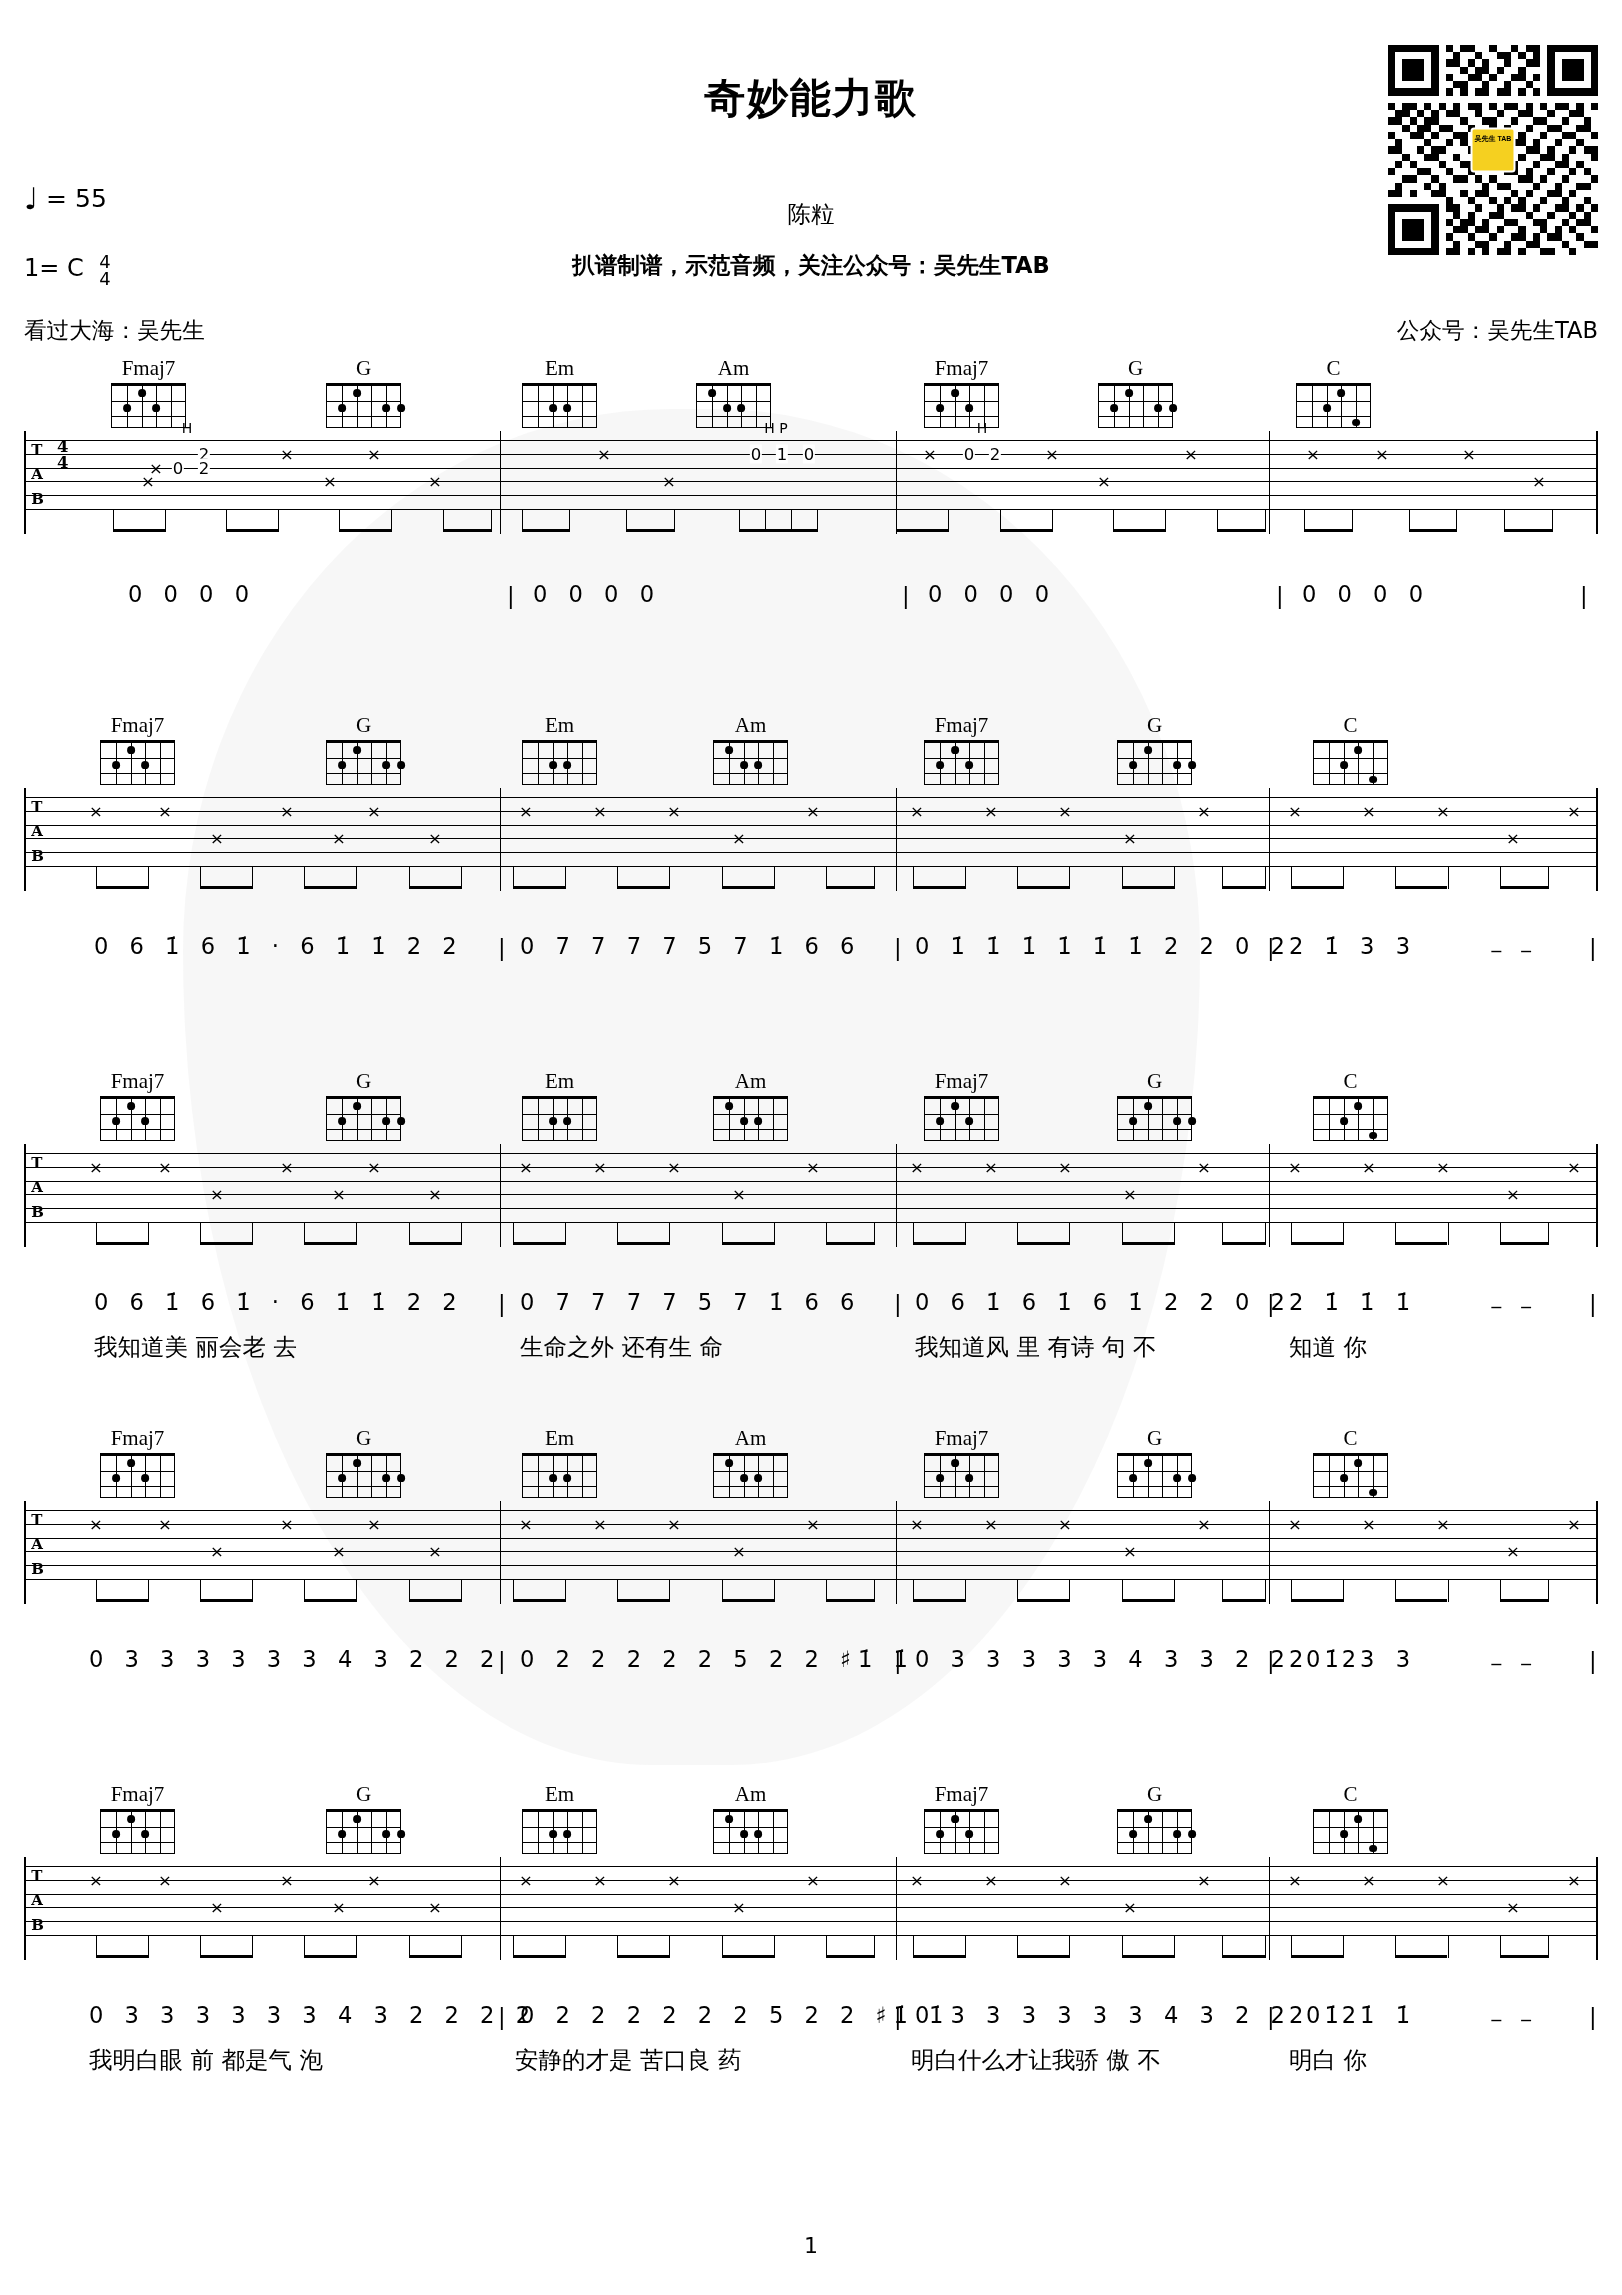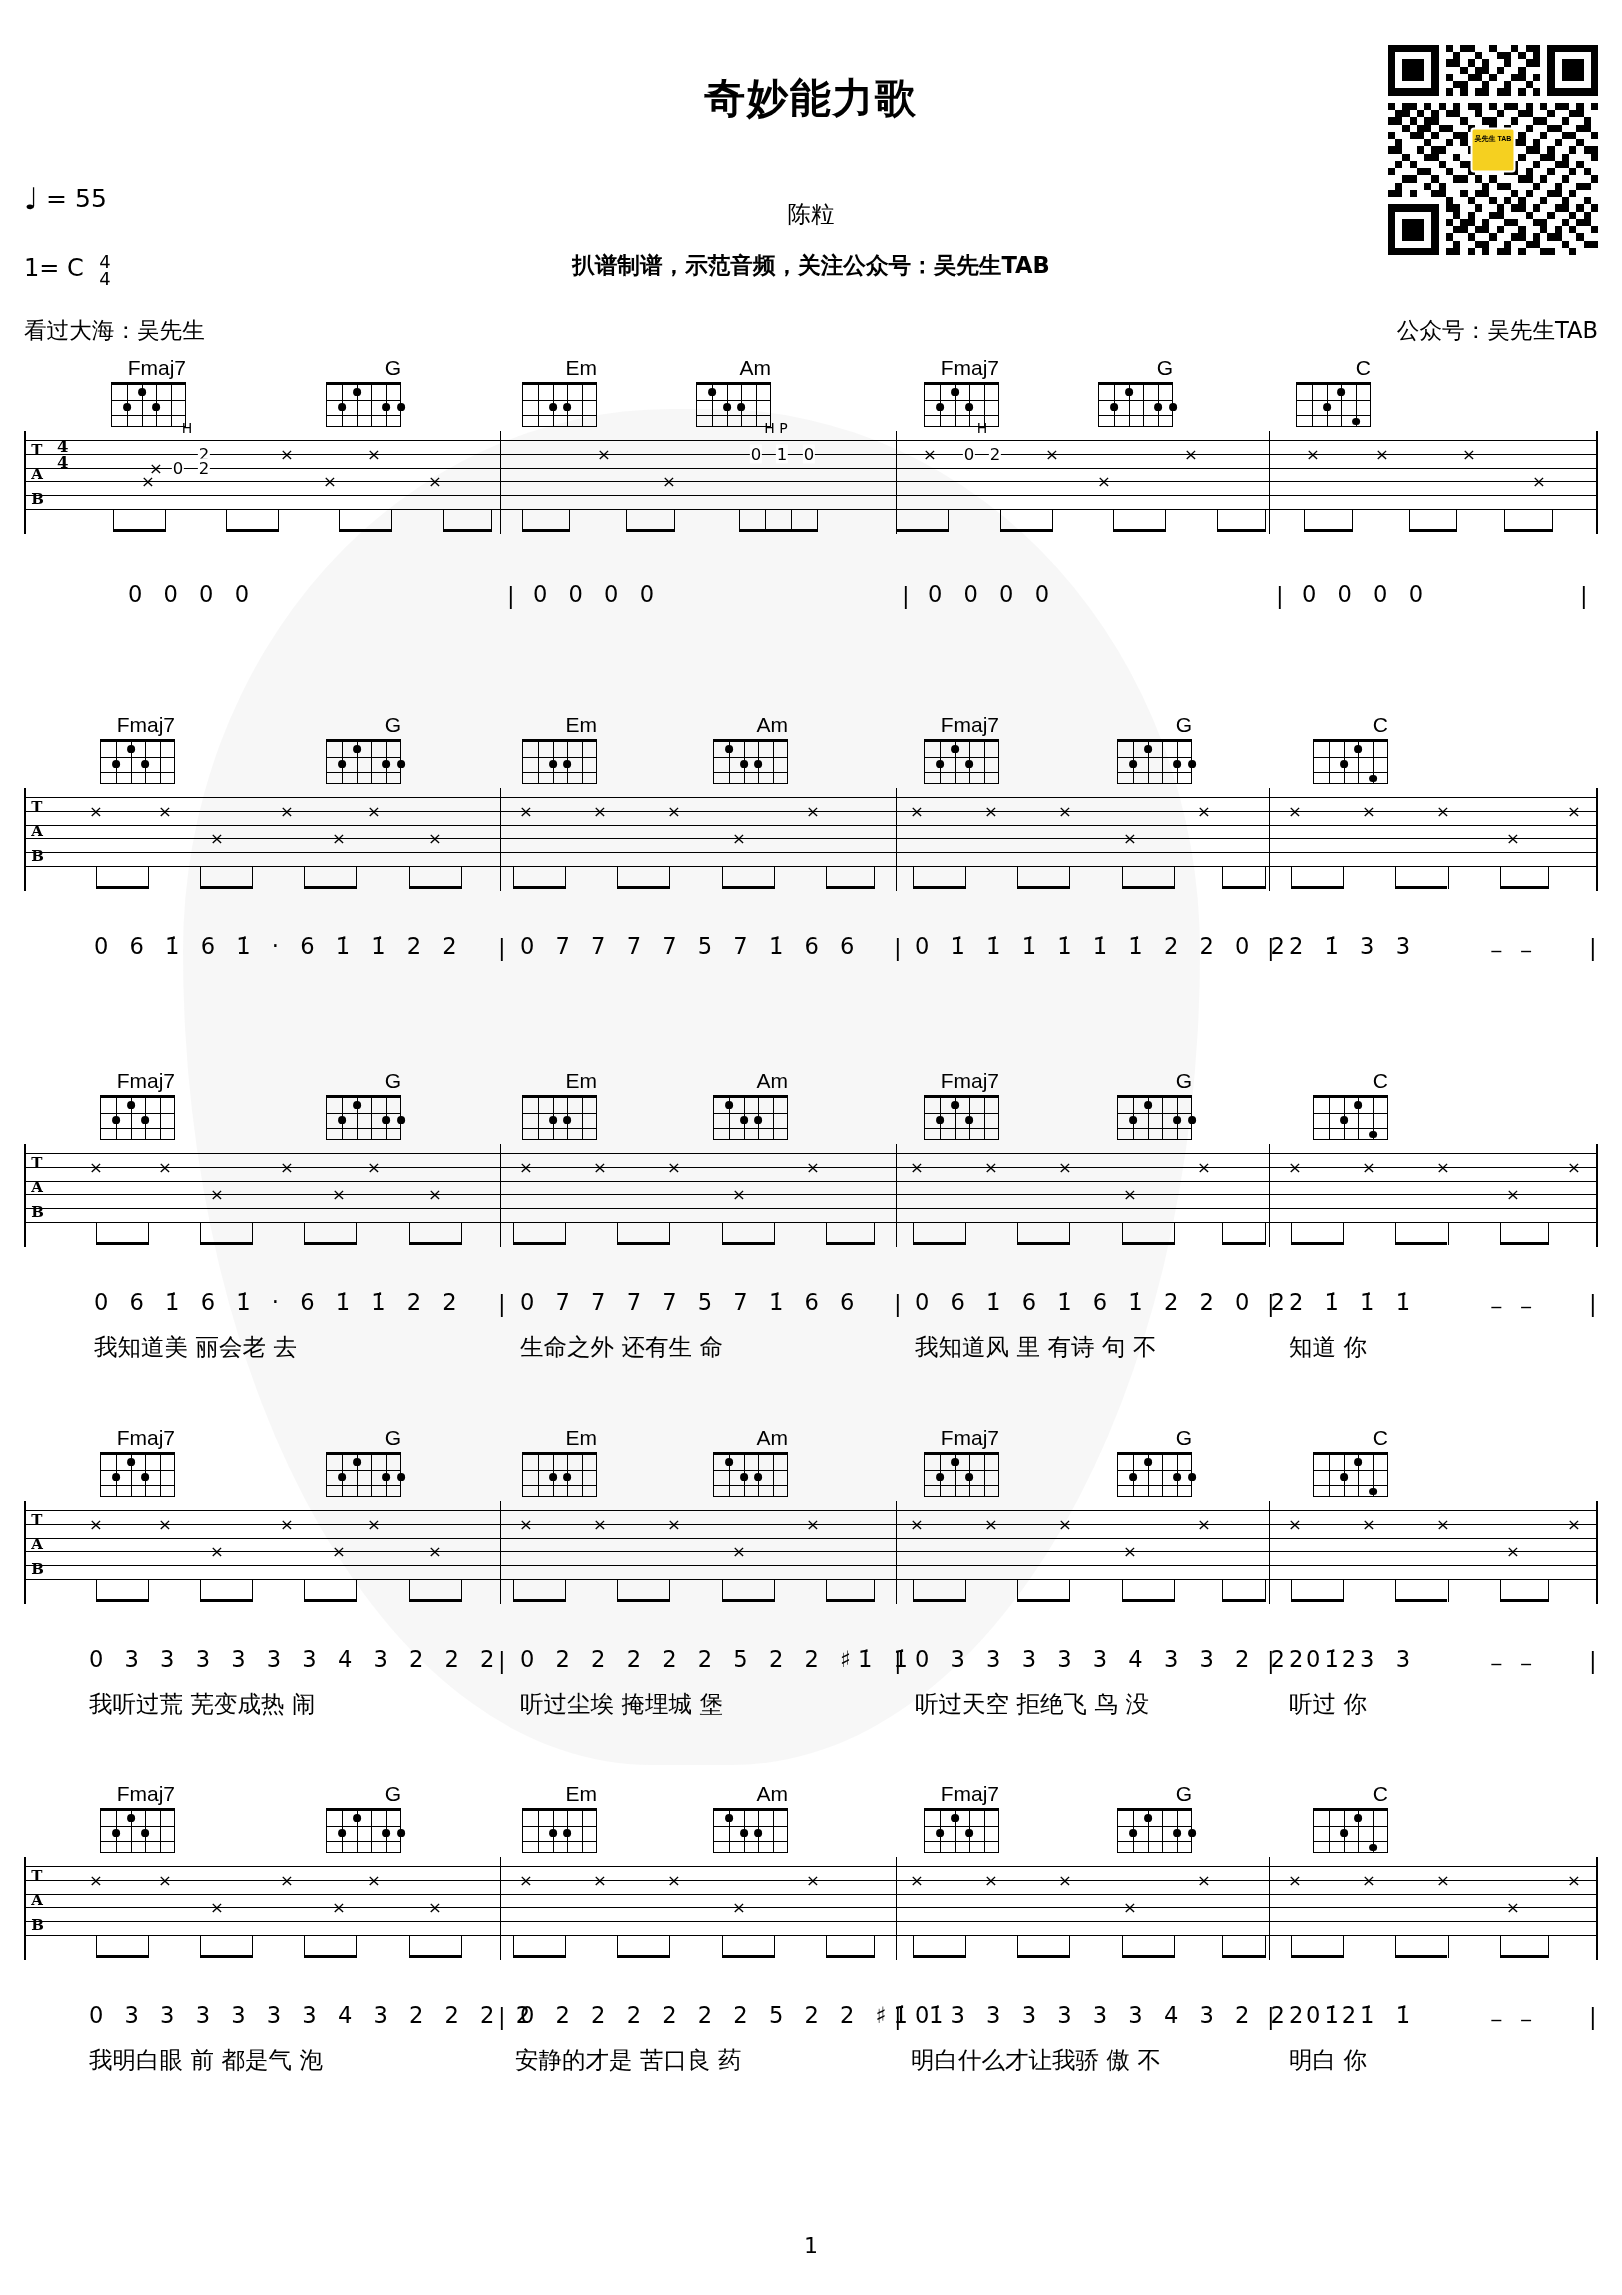--- a/index.html
+++ b/index.html
@@ -173,22 +173,22 @@
   .chords-row {
     position: relative;
     height: 75px;
   }
   .chord {
     position: absolute;
     top: 0;
   }
   .chord .cname {
     font-size: 21px;
-    font-family: Liberation Sans, sans-serif;
-    text-align: right;
+    font-family: Liberation Serif, serif;
+    text-align: center;
     margin-bottom: 1.7px;
     white-space: nowrap;
   }
   .diagram {
     position: relative;
     width: 75px;
     height: 45px;
     box-sizing: border-box;
     border-top: 3.5px solid #000;
     border-left: 1.3px solid #000;
@@ -1398,26 +1398,20 @@
       <div class="mbar" style="left:474px;">|</div>
       <div class="mgroup" style="left:496px;">0 2 2 2 2 2 5 2 2 ♯1̇ 1̇</div>
       <div class="mbar" style="left:870px;">|</div>
       <div class="mgroup" style="left:891px;">0 3 3 3 3 3 4 3 3 2 2 0 2</div>
       <div class="mbar" style="left:1243px;">|</div>
       <div class="mgroup" style="left:1265px;">2 1̇ 3 3</div>
       <div class="dash" style="left:1461px; top:1.7px;">－ －</div>
       <div class="mbar" style="left:1565px;">|</div>
     </div>
 
-    <div class="lyrics">
-      <div class="lgroup" style="left:65px;">我听过荒 芜变成热 闹</div>
-      <div class="lgroup" style="left:496px;">听过尘埃 掩埋城 堡</div>
-      <div class="lgroup" style="left:891px;">听过天空 拒绝飞 鸟  没</div>
-      <div class="lgroup" style="left:1265px;">听过 你</div>
-    </div>
   </div>
 
   <div class="system" id="sys5" style="top:1782px;">
     <div class="chords-row">
       <div class="chord" style="left:100px;">
         <div class="cname">Fmaj7</div>
         <div class="diagram">
           <div class="vline" style="left:15px;"></div>
             <div class="vline" style="left:30px;"></div>
           <div class="vline" style="left:44px;"></div>

